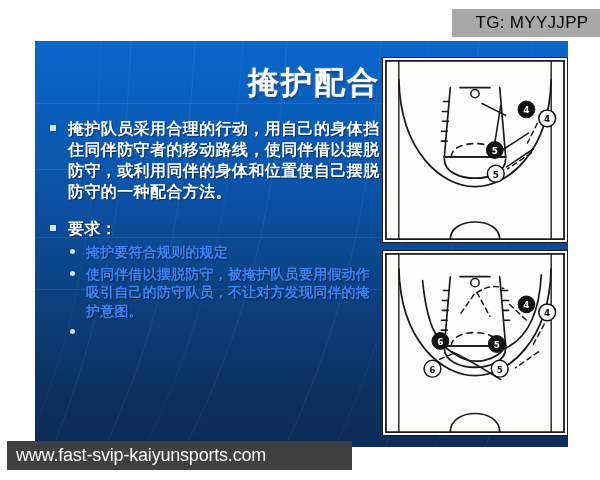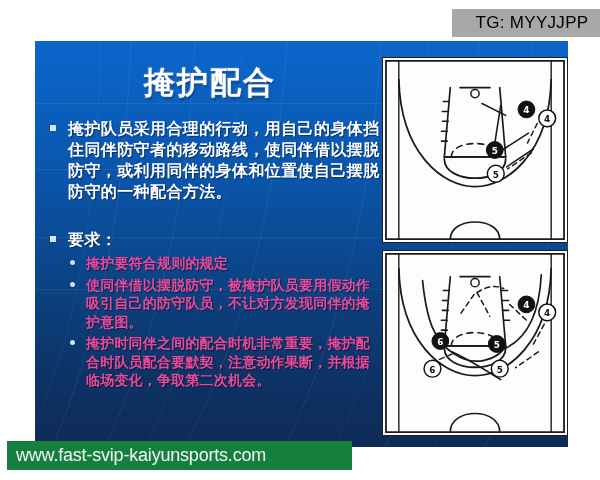--- a/index.html
+++ b/index.html
@@ -18,21 +18,21 @@
     background: #a8a8a8;
     color: #000000;
     font-size: 17px; line-height: 28px;
     text-align: center;
     letter-spacing: .3px;
     font-family: "Liberation Sans", sans-serif;
   }
   .wm-bottom {
     position: absolute; left: 7px; top: 441px;
     width: 345px; height: 29px;
-    background: #15803d;
+    background: #404040;
     color: #f5f5f5;
     font-size: 18px; line-height: 29px;
     text-align: left; padding-left: 9px;
     letter-spacing: -.2px;
     font-family: "Liberation Sans", sans-serif;
     z-index: 40;
   }
 
   
   .slide {
@@ -53,21 +53,21 @@
   .hline { position: absolute; left: 0; right: 0; height: 1px;
            background: rgba(255,255,255,.075); }
   
   .streaks { position: absolute; inset: 0; overflow: hidden; opacity: .5; }
   .streaks svg { width: 100%; height: 100%; display: block; }
 
   
   .title {
     position: absolute; left: 40px; top: 62px;
     width: 340px;
-    text-align: center;
+    text-align: right;
     color: #ffffff;
     font-size: 31px;
     font-weight: bold;
     letter-spacing: 2px;
     text-shadow: 1px 2px 2px rgba(0,0,0,.35), 0 0 2px rgba(180,215,255,.7);
     font-family: "DejaVu Sans", sans-serif;
     z-index: 12;
   }
 
   
@@ -88,21 +88,21 @@
   .lvl1 .sq {
     position: absolute; left: 10px; top: 7px;
     width: 6px; height: 6px;
     background: #d7e6f7;
     box-shadow: 0 0 1px rgba(0,0,0,.5);
   }
   .lvl2-wrap { margin-top: 4px; }
   .lvl2 {
     position: relative;
     padding-left: 46px;
-    color: #ec4899;
+    color: #3b82f6;
     font-size: 14px;
     line-height: 18.5px;
     font-weight: bold;
     letter-spacing: .2px;
     text-shadow: 1px 1px 1px rgba(0,0,0,.45);
     font-family: "DejaVu Sans", sans-serif;
     margin-bottom: 3px;
   }
   .lvl2 .dot {
     position: absolute; left: 30px; top: 6px;
@@ -159,37 +159,36 @@
 
   <div class="title">掩护配合</div>
 
   <div class="body">
 
     <div class="lvl1">
       <span class="sq"></span>
       <span>掩护队员采用合理的行动，用自己的身体挡住同伴防守者的移动路线，使同伴借以摆脱防守，或利用同伴的身体和位置使自己摆脱防守的一种配合方法。</span>
     </div>
 
-    <div class="lvl1" style="margin-top:27px;margin-bottom:2px;">
+    <div class="lvl1" style="margin-top:16px;margin-bottom:2px;">
       <span class="sq"></span>
       <span>要求：</span>
     </div>
 
     <div class="lvl2-wrap">
       <div class="lvl2">
         <span class="dot"></span>
         <span>掩护要符合规则的规定</span>
       </div>
       <div class="lvl2">
         <span class="dot"></span>
         <span>使同伴借以摆脱防守，被掩护队员要用假动作吸引自己的防守队员，不让对方发现同伴的掩护意图。</span>
       </div>
       <div class="lvl2">
         <span class="dot"></span>
-        <span>掩护时同伴之间的配合时机非常重要，掩护配合时队员配合要默契，注意动作果断，并根据临场变化，争取第二次机会。</span>
       </div>
     </div>
   </div>
 
   <div class="diagram" id="diagram-top">
     <svg viewBox="0 0 186 186" aria-hidden="true">
       <g fill="none" stroke="#1a1a1a" stroke-width="1.6" stroke-linecap="round">
 
         <path d="M3 3 L183 3 L183 183 L3 183 Z" stroke-width="1.8"></path>
 

